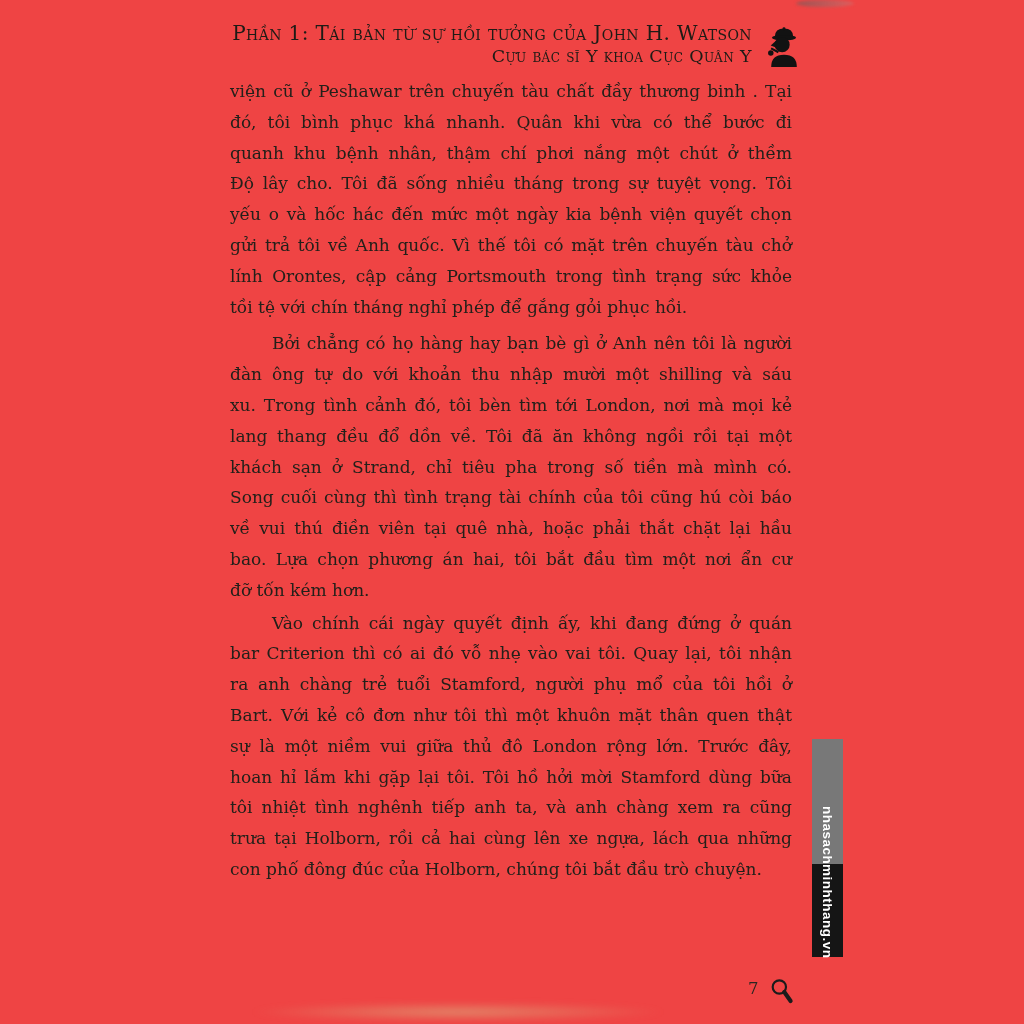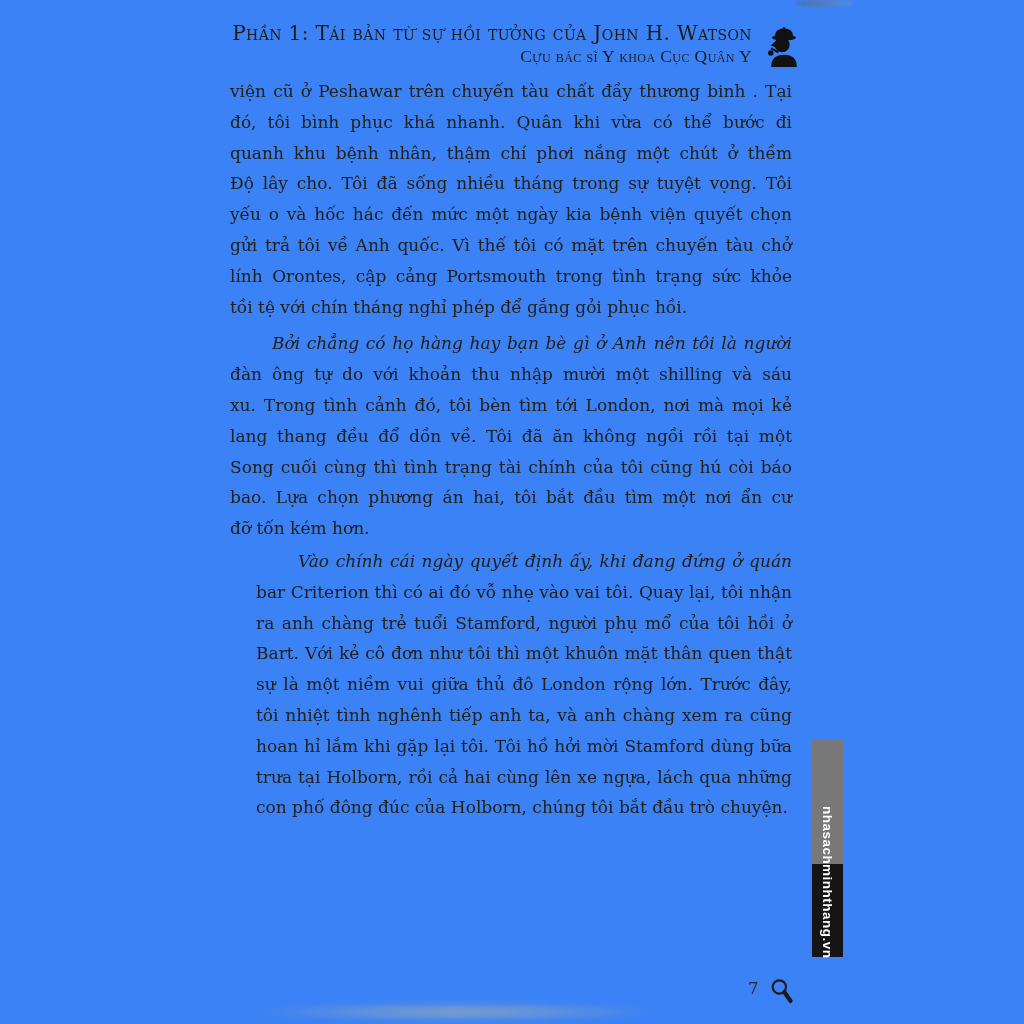--- a/index.html
+++ b/index.html
@@ -3,48 +3,48 @@
 <meta charset="utf-8">
 <style>
   html, body { margin:0; padding:0; }
   body {
     width:1024px; height:1024px;
     background:#ffffff;
     font-family:"DejaVu Serif", serif;
   }
   .page {
     position:relative; width:1024px; height:1024px;
-    background:#3b82f6; overflow:hidden;
+    background:#ef4444; overflow:hidden;
     color:#22201b;
   }
 
   
   .header {
     position:absolute; left:230px; top:20px; width:522px;
     text-align:right;
     font-variant:small-caps;
     color:#1e1b16;
   }
   .header-line1 { font-size:20px; line-height:26px; letter-spacing:0.4px; }
-  .header-line2 { font-size:17.5px; line-height:21px; letter-spacing:0.4px;font-family:Liberation Serif, serif; }
+  .header-line2 { font-size:17.5px; line-height:21px; letter-spacing:0.4px; }
 
   .sherlock { position:absolute; left:762px; top:24px; width:44px; height:44px; }
 
   
   .text-col {
     position:absolute; left:230px; top:76px; width:562px;
     font-size:17px; line-height:30.8px;
     color:#23201a;
   }
   .para { margin:0; }
   .para.p2 { margin-top:6px; }
-  .para.p3 { margin-top:2px;margin-left:26px; }
+  .para.p3 { margin-top:2px; }
   .line { text-align:justify; text-align-last:justify; white-space:normal; }
   .line.last { text-align-last:left; }
-  .line.indent { padding-left:42px;font-style:italic; }
+  .line.indent { padding-left:42px; }
 
   
   .watermark {
     position:absolute; left:812px; top:739px; width:31px; height:218px;
   }
   .wm-seg-top    { position:absolute; top:0;     left:0; width:31px; height:125px; background:#787878; }
   .wm-seg-bottom { position:absolute; top:125px; left:0; width:31px; height:93px;  background:#151515; }
   .wm-part {
     position:absolute; left:0; width:31px;
     writing-mode:vertical-rl; text-align:center; line-height:31px;
@@ -107,33 +107,35 @@
       <div class="line">gửi trả tôi về Anh quốc. Vì thế tôi có mặt trên chuyến tàu chở</div>
       <div class="line">lính Orontes, cập cảng Portsmouth trong tình trạng sức khỏe</div>
       <div class="line last">tồi tệ với chín tháng nghỉ phép để gắng gỏi phục hồi.</div>
     </div>
 
     <div class="para p2">
       <div class="line indent">Bởi chẳng có họ hàng hay bạn bè gì ở Anh nên tôi là người</div>
       <div class="line">đàn ông tự do với khoản thu nhập mười một shilling và sáu</div>
       <div class="line">xu. Trong tình cảnh đó, tôi bèn tìm tới London, nơi mà mọi kẻ</div>
       <div class="line">lang thang đều đổ dồn về. Tôi đã ăn không ngồi rồi tại một</div>
+      <div class="line">khách sạn ở Strand, chỉ tiêu pha trong số tiền mà mình có.</div>
       <div class="line">Song cuối cùng thì tình trạng tài chính của tôi cũng hú còi báo</div>
+      <div class="line">về vui thú điền viên tại quê nhà, hoặc phải thắt chặt lại hầu</div>
       <div class="line">bao. Lựa chọn phương án hai, tôi bắt đầu tìm một nơi ẩn cư</div>
       <div class="line last">đỡ tốn kém hơn.</div>
     </div>
 
     <div class="para p3">
       <div class="line indent">Vào chính cái ngày quyết định ấy, khi đang đứng ở quán</div>
       <div class="line">bar Criterion thì có ai đó vỗ nhẹ vào vai tôi. Quay lại, tôi nhận</div>
       <div class="line">ra anh chàng trẻ tuổi Stamford, người phụ mổ của tôi hồi ở</div>
       <div class="line">Bart. Với kẻ cô đơn như tôi thì một khuôn mặt thân quen thật</div>
       <div class="line">sự là một niềm vui giữa thủ đô London rộng lớn. Trước đây,</div>
+      <div class="line">hoan hỉ lắm khi gặp lại tôi. Tôi hồ hởi mời Stamford dùng bữa</div>
       <div class="line">tôi nhiệt tình nghênh tiếp anh ta, và anh chàng xem ra cũng</div>
-      <div class="line">hoan hỉ lắm khi gặp lại tôi. Tôi hồ hởi mời Stamford dùng bữa</div>
       <div class="line">trưa tại Holborn, rồi cả hai cùng lên xe ngựa, lách qua những</div>
       <div class="line last">con phố đông đúc của Holborn, chúng tôi bắt đầu trò chuyện.</div>
     </div>
 
   </div>
 
   <div class="watermark">
     <div class="wm-seg-top"></div>
     <div class="wm-seg-bottom"></div>
     <div class="wm-part top">nhasach</div>

